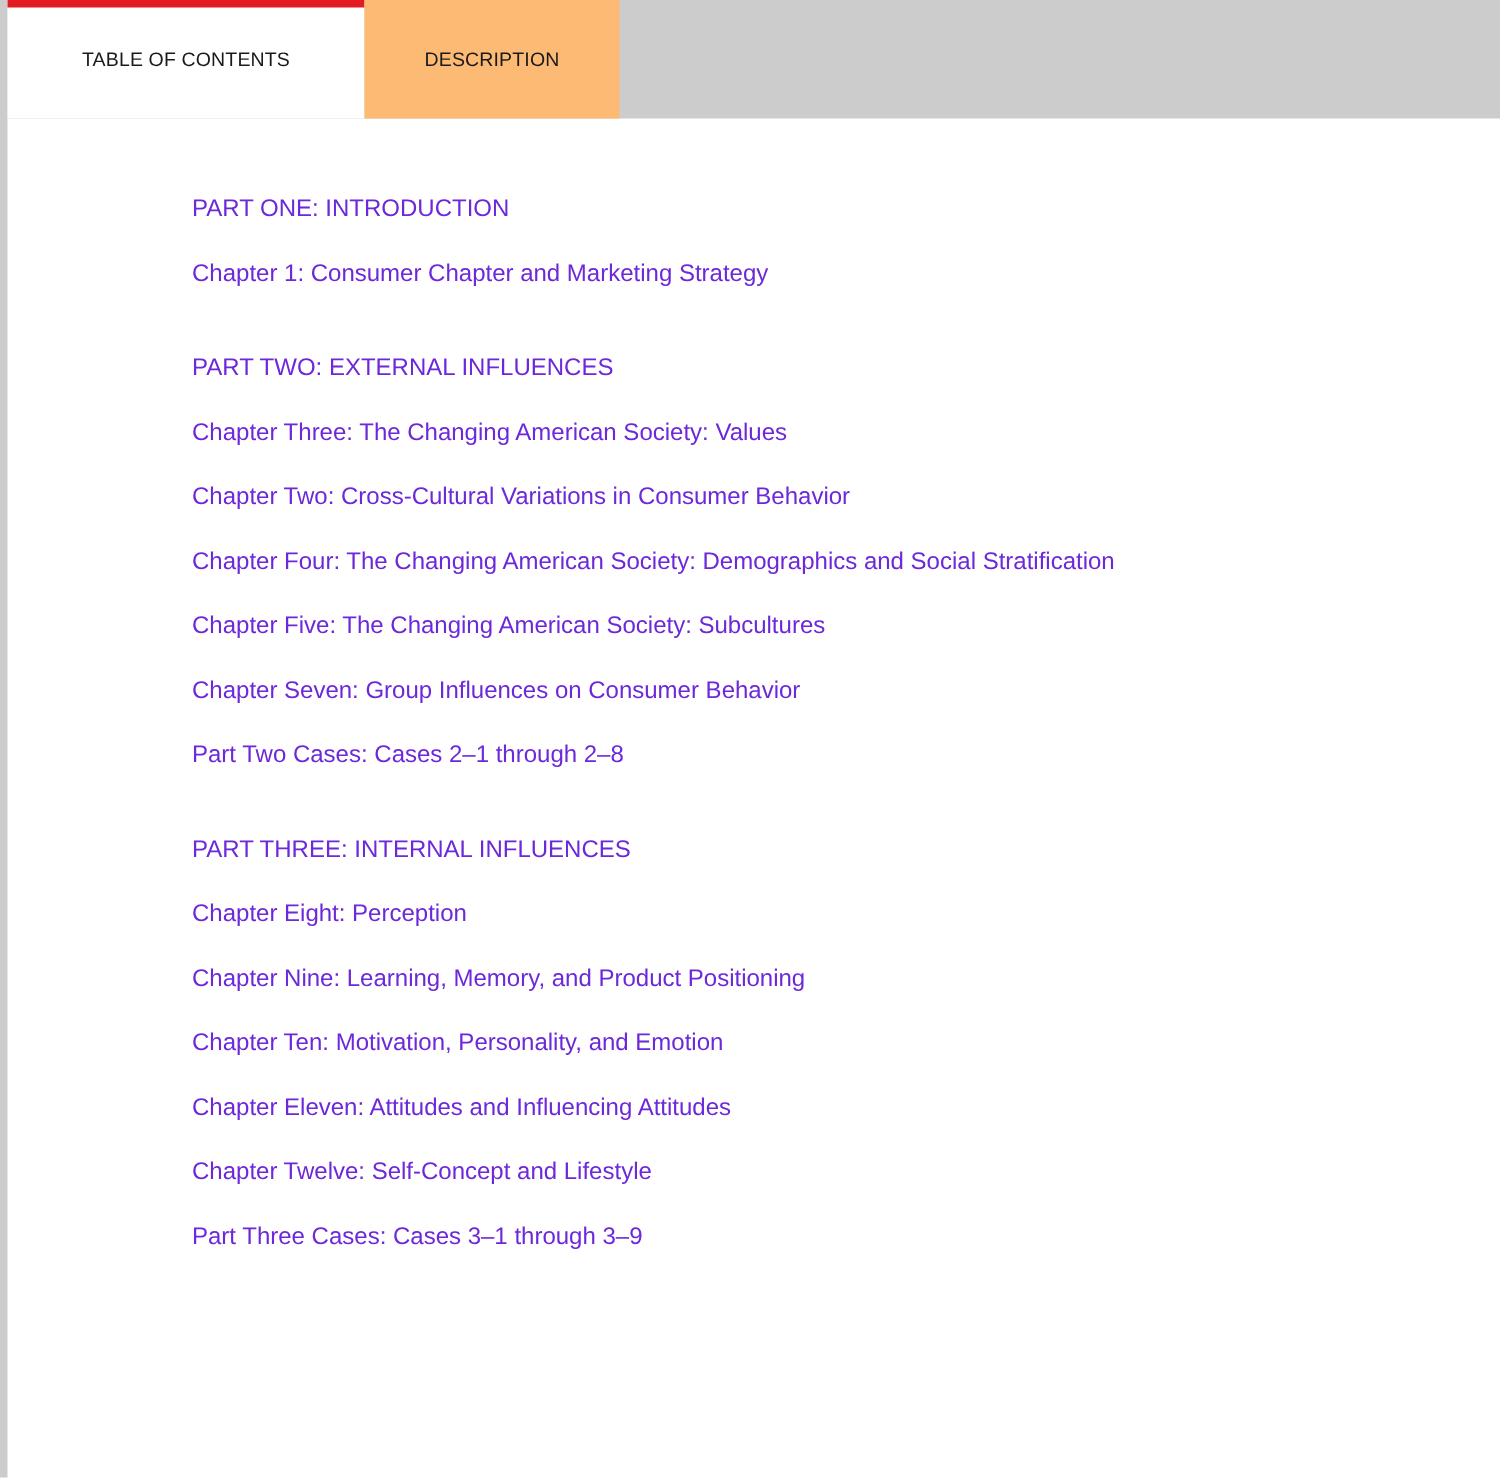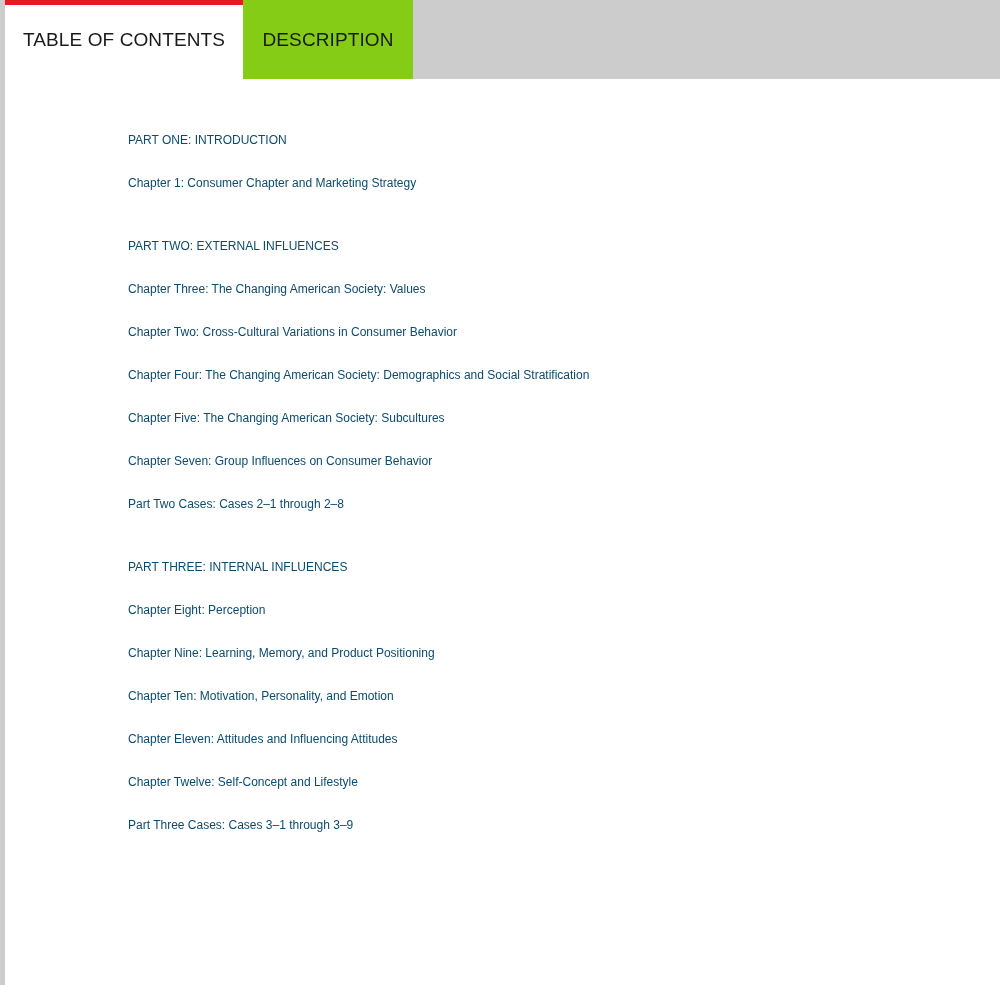--- a/index.html
+++ b/index.html
@@ -4,29 +4,29 @@
   <style>
     html, body { margin: 0; padding: 0; background: #ffffff; }
     body {
       width: 1000px; height: 985px; position: relative; overflow: hidden;
       font-family: "Liberation Sans", sans-serif; color: #222222;
     }
     .left-rail { position: absolute; left: 0; top: 0; width: 5px; height: 985px; background: #cccccc; }
     .tabbar { position: absolute; left: 5px; top: 0; width: 995px; height: 79px; background: #cccccc; display: flex; }
     .tab {
       height: 79px; display: flex; align-items: center; justify-content: center;
-      font-size: 19px; letter-spacing: 0.1px; color: #1a1a1a; cursor: pointer; box-sizing: border-box;
+      font-size: 13px; letter-spacing: 0.1px; color: #1a1a1a; cursor: pointer; box-sizing: border-box;
       position: relative;
     }
     .tab-active { width: 238px; background: #ffffff; }
     .tab-active::before { content: ""; position: absolute; left: 0; top: 0; width: 100%; height: 5px; background: #e31b23; }
-    .tab-inactive { width: 170px; background: #84cc16; }
+    .tab-inactive { width: 170px; background: #fdba74; }
     .content { position: absolute; left: 128px; top: 130px; right: 0; }
     .section { margin-bottom: 43px; }
-    .line { font-size: 12px; line-height: 20px; height: 20px; margin-bottom: 23px; color: #0c4a6e; white-space: nowrap; }
+    .line { font-size: 16px; line-height: 20px; height: 20px; margin-bottom: 23px; color: #6d28d9; white-space: nowrap; }
     .part-title { text-transform: none; }
   </style>
 </head>
 <body>
 
 <div class="left-rail"></div>
 
 <div class="tabbar">
   <div class="tab tab-active">
     <span>TABLE OF CONTENTS</span>

